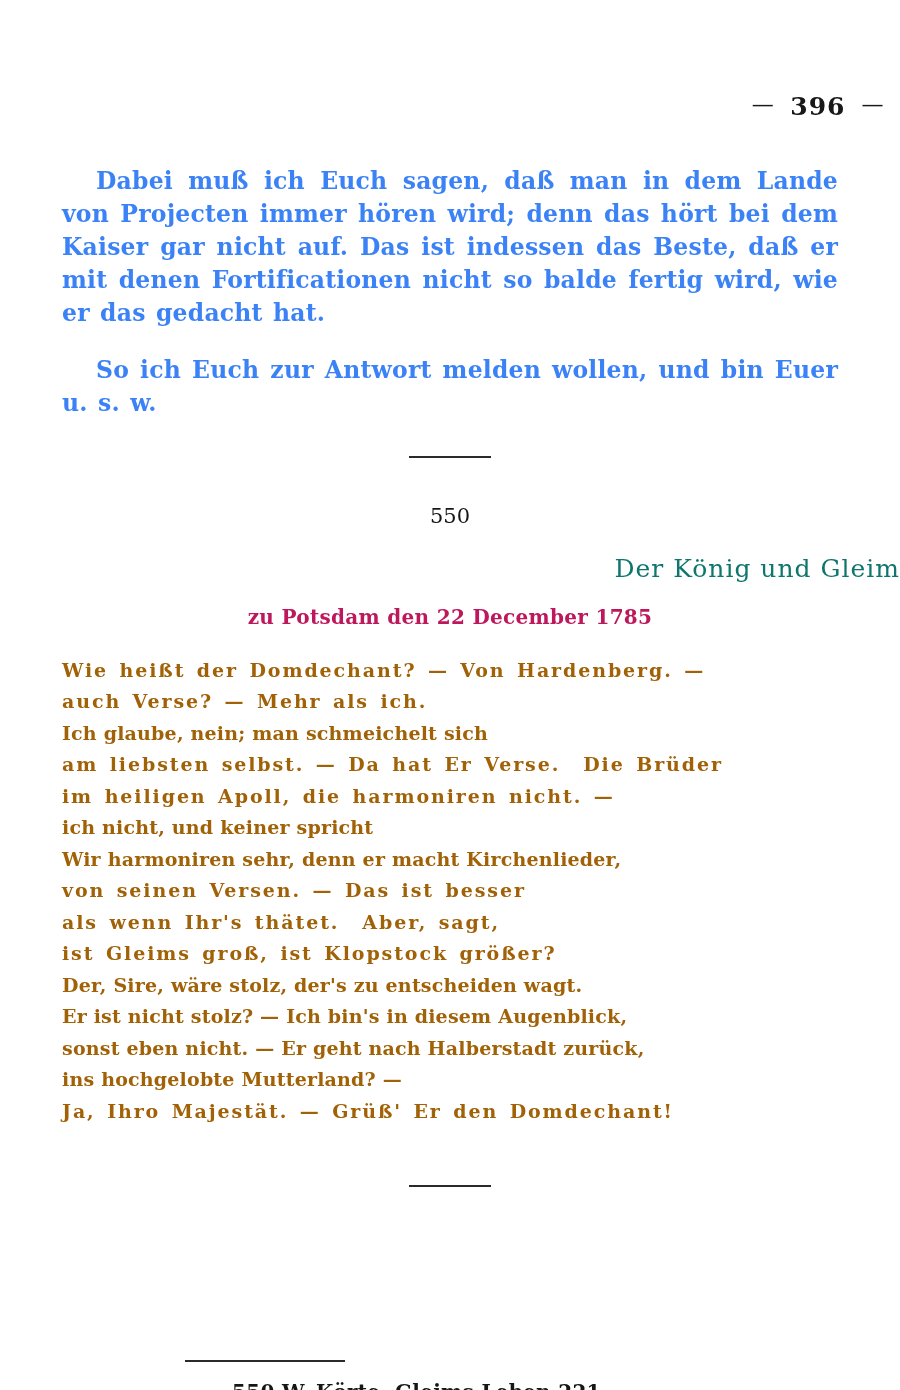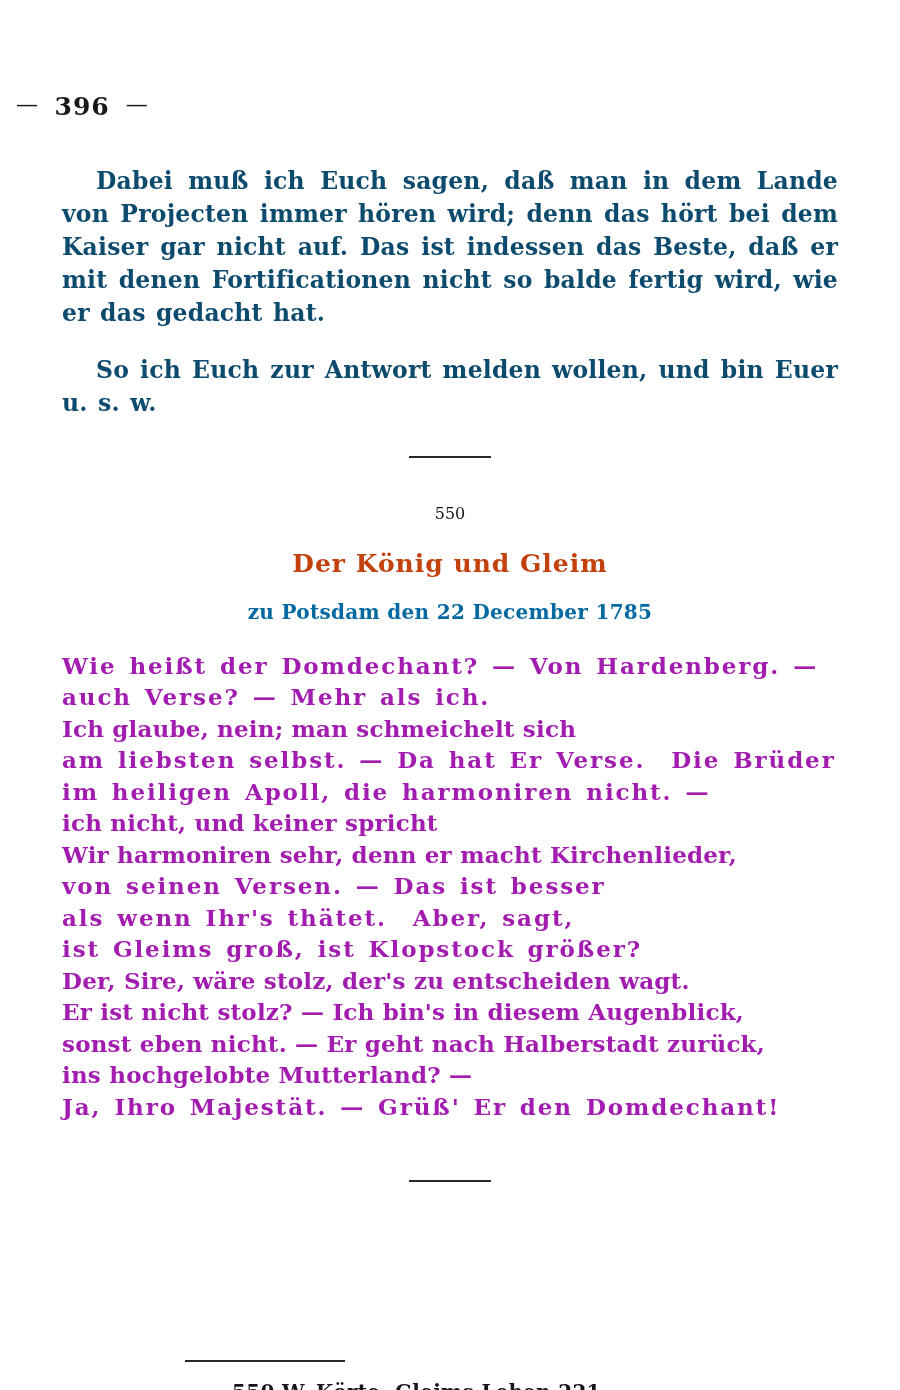--- a/index.html
+++ b/index.html
@@ -18,21 +18,21 @@
   .page {
     position: relative;
     width: 900px;
     height: 1390px;
     box-sizing: border-box;
     padding: 0;
   }
 
   
   .page-header {
-    text-align: left;
+    text-align: right;
     margin-top: 92px;
     font-size: 25px;
     letter-spacing: 0.5px;
     font-family: "DejaVu Serif", serif;
     color: #181818;
   }
   .page-header .dash {
     display: inline-block;
     margin: 0 16px;
     font-size: 22px;
@@ -51,21 +51,21 @@
   }
 
   .textblock {
     margin: 44px 62px 0 62px;
   }
   .para {
     font-size: 23.5px;
     line-height: 33px;
     text-align: justify;
     text-indent: 34px;
-    color: #0c4a6e;
+    color: #3b82f6;
     font-weight: 700;
     word-spacing: 2px;
   }
   .para + .para {
     margin-top: 0;
   }
 
   
   .rule-short {
     width: 82px;
@@ -79,50 +79,50 @@
   .rule-footnote {
     width: 160px;
     height: 0;
     border-top: 2px solid #2a2a2a;
     margin: 0 0 0 185px;
   }
 
   
   .doc-number {
     text-align: center;
-    font-size: 16px;
+    font-size: 21px;
     margin-top: 46px;
     color: #161616;
   }
   .doc-title {
-    text-align: center;
+    text-align: right;
     font-size: 25px;
-    font-weight: 700;
+    font-weight: 400;
     margin-top: 26px;
     letter-spacing: 1px;
-    color: #c2410c;
+    color: #0f766e;
   }
   .doc-subtitle {
     text-align: center;
     font-size: 20px;
     font-weight: 700;
     margin-top: 22px;
-    color: #0369a1;
+    color: #be185d;
     letter-spacing: 0.3px;
   }
 
   
   .poem {
     margin: 26px 62px 0 62px;
   }
   .poem-line {
-    font-size: 23px;
+    font-size: 19px;
     line-height: 31.5px;
     font-weight: 700;
-    color: #a21caf;
+    color: #a16207;
     white-space: pre-wrap;
   }
   .poem-line.wide {
     letter-spacing: 1.9px;
     word-spacing: 3px;
   }
   .poem-line.indent-mid {
     padding-left: 120px;
     letter-spacing: 1.9px;
   }

